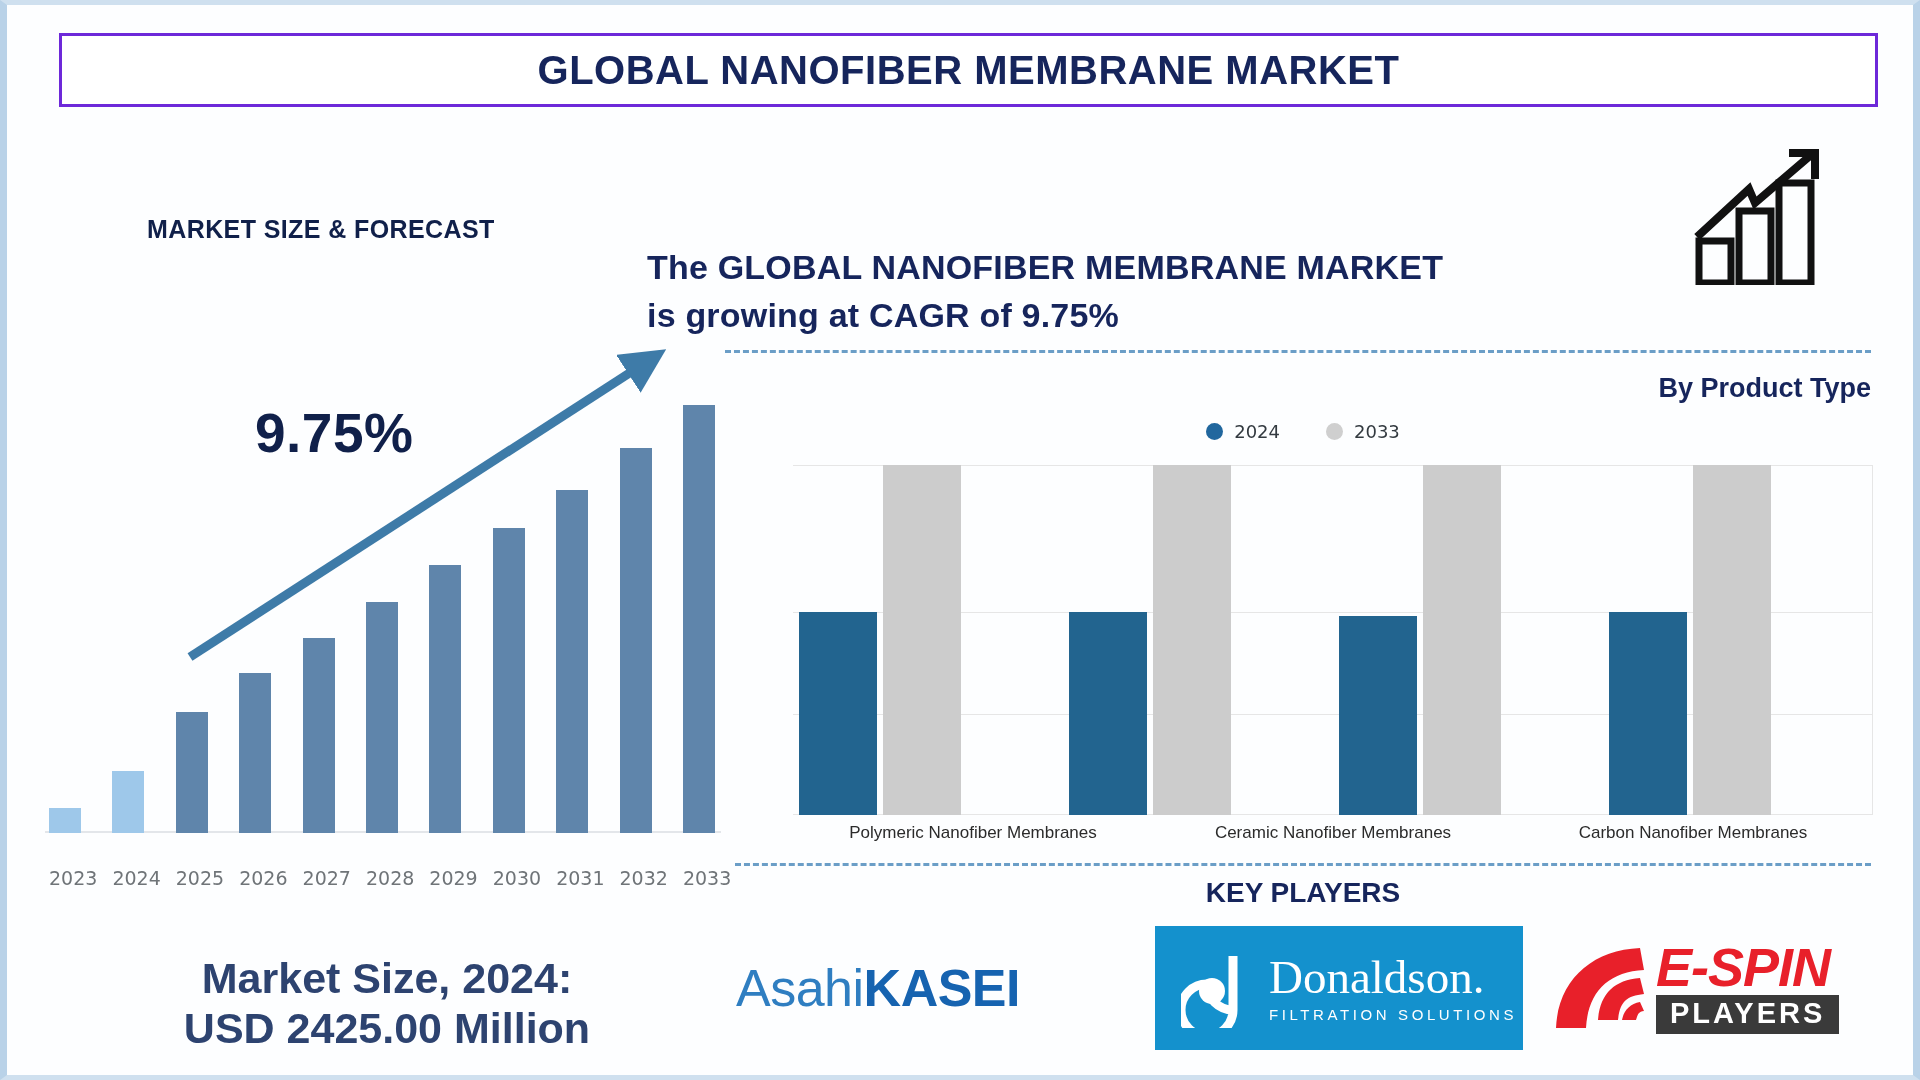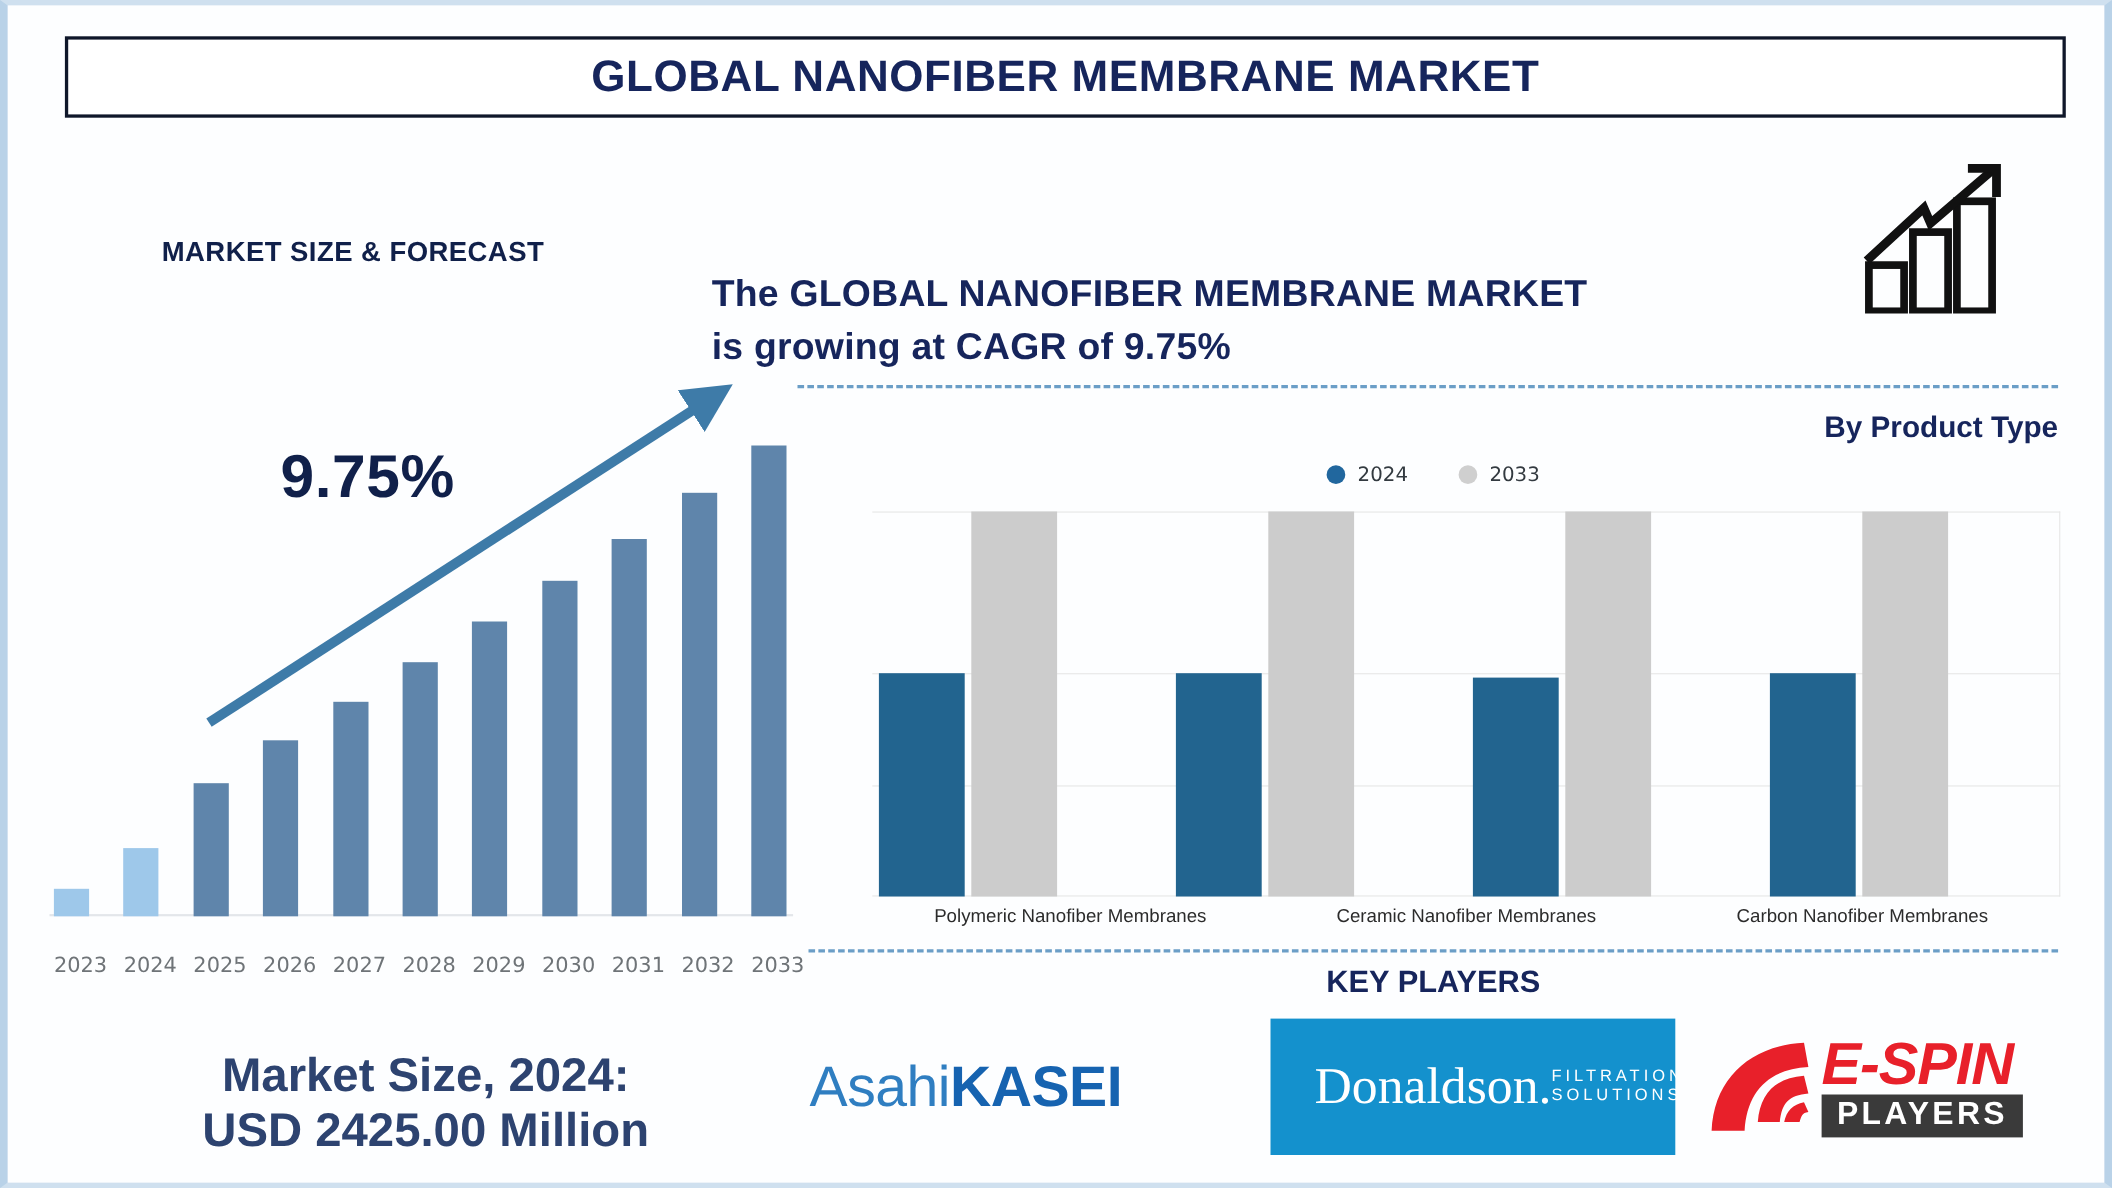--- a/index.html
+++ b/index.html
@@ -28,21 +28,21 @@
     background: #fdfeff;
   }
 
   
   .title-box {
     position: absolute;
     left: 52px;
     top: 28px;
     width: 1813px;
     height: 68px;
-    border: 3px solid #0f172a;
+    border: 3px solid #6d28d9;
     background: #ffffff;
     display: flex;
     align-items: center;
     justify-content: center;
   }
   .title-text {
     font-size: 40px;
     font-weight: bold;
     color: #16255c;
     letter-spacing: 0.5px;
@@ -305,21 +305,21 @@
   .logo-donaldson {
     width: 368px;
     height: 124px;
     background: #1491cd;
     display: flex;
     align-items: center;
     gap: 14px;
     padding-left: 26px;
     box-sizing: border-box;
   }
-  .donald-text { display: flex; flex-direction: row; }
+  .donald-text { display: flex; flex-direction: column; }
   .donald-name {
     color: #ffffff;
     font-family: "Liberation Serif", serif;
     font-size: 47px;
     line-height: 1;
   }
   .donald-sub {
     color: #ffffff;
     font-size: 15px;
     letter-spacing: 3.6px;

